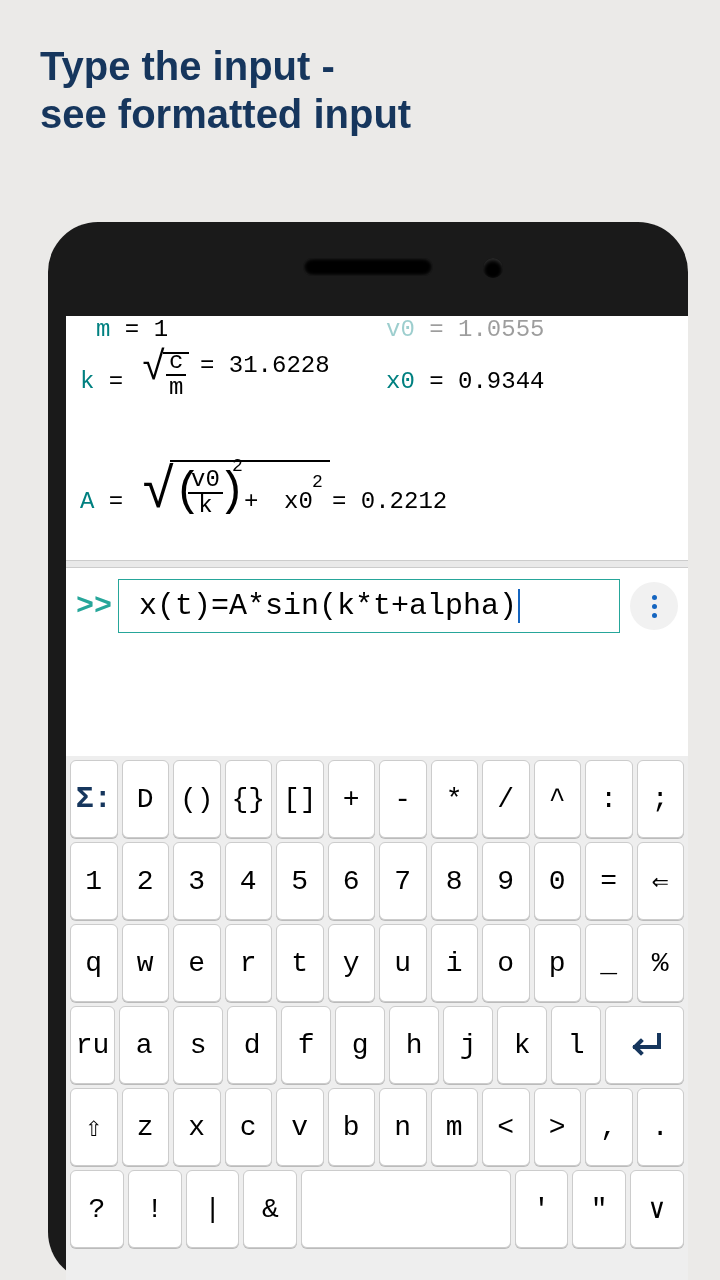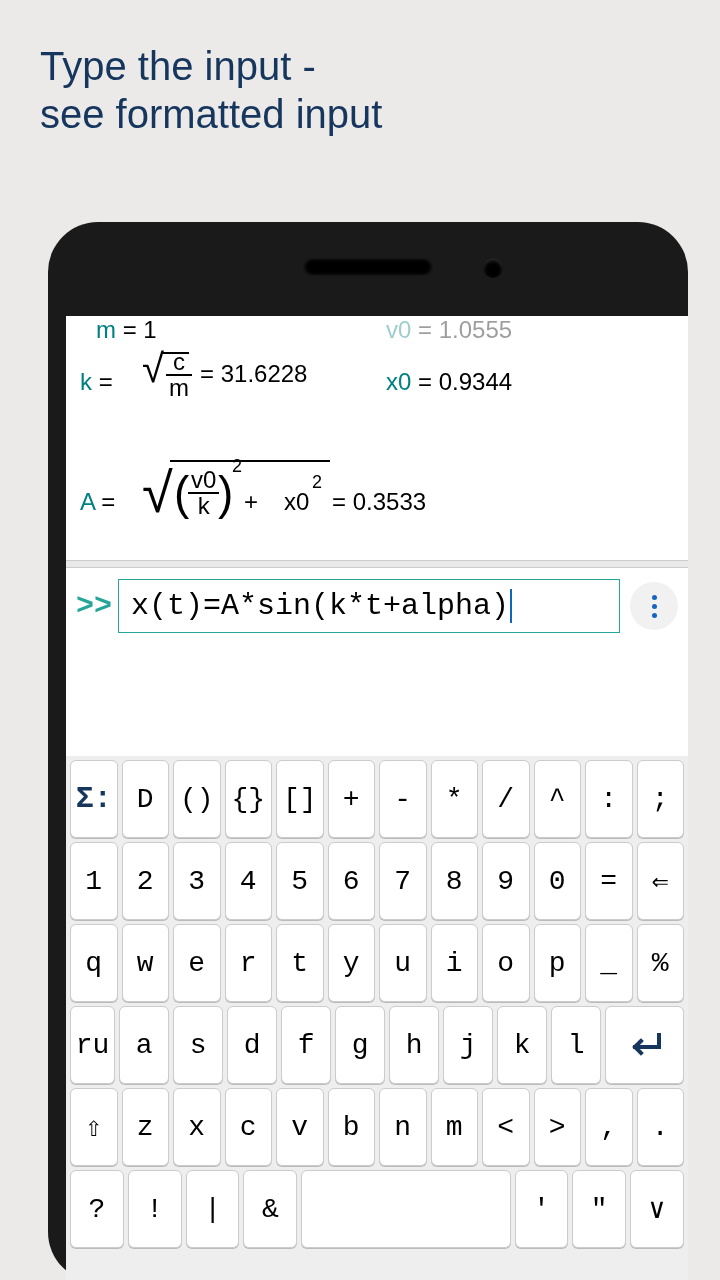--- a/index.html
+++ b/index.html
@@ -1,26 +1,26 @@
 <!DOCTYPE html>
 <html><head>
 <meta charset="utf-8">
 <style>
   html,body{margin:0;padding:0;width:720px;height:1280px;background:#ebeae8;font-family:sans-serif;overflow:hidden}
-  .title{position:absolute;left:40px;top:42px;font-size:40px;font-weight:400;color:#16365d;line-height:1.2}
+  .title{position:absolute;left:40px;top:42px;font-size:40px;font-weight:700;color:#16365d;line-height:1.2}
   .phone{position:absolute;left:48px;top:222px;width:640px;height:1060px;background:#1a1a1a;border-radius:50px}
   .speaker{position:absolute;left:50%;top:36px;transform:translateX(-50%);width:130px;height:18px;background:#000;border-radius:10px;box-shadow:inset 0 0 4px #333}
   .camdot{position:absolute;left:435px;top:36px;width:20px;height:20px;background:#000;border-radius:50%;box-shadow:inset 0 2px 4px #333}
   .screen{position:absolute;left:18px;top:94px;right:0;bottom:0;background:#fff;overflow:hidden}
-  .formula-area{position:absolute;left:0;top:0;right:0;height:244px;color:#000;font-family:Liberation Sans, sans-serif;font-size:24px}
+  .formula-area{position:absolute;left:0;top:0;right:0;height:244px;color:#000;font-family:Liberation Mono, monospace;font-size:24px}
   .teal{color:#008080}
   .sep{position:absolute;left:0;top:244px;right:0;height:6px;background:#e9e9e9;border-top:1px solid #ccc;border-bottom:1px solid #ccc}
   .input-row{position:absolute;left:0;top:258px;right:0;height:64px;display:flex;align-items:center}
   .prompt{font-family:"Courier New",monospace;font-size:30px;color:#26a69a;padding:0 6px 0 10px;font-weight:bold}
-  .inbox{flex:1;height:52px;border:1px solid #26a69a;display:flex;align-items:center;font-family:"Courier New",monospace;font-size:30px;padding:0 12px;color:#000}
+  .inbox{flex:1;height:52px;border:1px solid #26a69a;display:flex;align-items:center;font-family:"Courier New",monospace;font-size:30px;padding:0 20px;color:#000}
   .cursor{display:inline-block;width:2px;height:34px;background:#1565c0;margin-left:1px}
   .more-btn{width:48px;height:48px;border-radius:50%;background:#f1f1f1;margin:0 10px;display:flex;flex-direction:column;align-items:center;justify-content:center}
   .more-btn span{width:5px;height:5px;background:#1565c0;border-radius:50%;margin:2px 0}
   .kbd{position:absolute;left:0;top:440px;right:0;bottom:0;background:#eee;padding:4px 2px 0 2px}
   .krow{display:flex;height:78px;gap:4px;margin-bottom:4px;padding:0 2px}
   .key{flex:1;background:#fff;border:1px solid #ccc;border-radius:6px;display:flex;align-items:center;justify-content:center;font-family:"Courier New",monospace;font-size:28px;color:#000;box-shadow:0 1px 0 #bbb}
   .key.sigma{color:#16365d;font-weight:bold;font-size:30px}
   .key.space{flex:4}
   .key.enter{flex:1.6}
   .pos{position:absolute}
@@ -49,35 +49,35 @@
       <span class="pos" style="left:320px;top:0;opacity:.38"><span class="teal">v0</span><span> = </span><span>1.0555</span></span>
 
       <span class="pos" style="left:320px;top:52px"><span class="teal">x0</span><span> = </span><span>0.9344</span></span>
 
       <span class="pos" style="left:14px;top:52px"><span class="teal">k</span><span> = </span></span>
       <span class="pos" style="left:76px;top:30px;font-size:40px">√</span>
       <span class="pos" style="left:97px;top:36px;border-top:2px solid #000;width:26px;height:0"></span>
       <span class="pos" style="left:100px;top:34px">
         <span class="frac"><span class="n">c</span><span class="d">m</span></span>
       </span>
-      <span class="pos" style="left:134px;top:44px"><span> = </span><span>31.6228</span></span>
+      <span class="pos" style="left:134px;top:36px"><span> = </span><span>31.6228</span></span>
 
       <span class="pos" style="left:14px;top:172px"><span class="teal">A</span><span> = </span></span>
       <span class="pos" style="left:76px;top:144px;font-size:56px">√</span>
       <span class="pos" style="left:104px;top:144px;border-top:2px solid #000;width:160px;height:0"></span>
       <span class="pos" style="left:108px;top:150px;font-size:46px">(</span>
       <span class="pos" style="left:122px;top:152px">
         <span class="frac"><span class="n">v0</span><span class="d">k</span></span>
       </span>
       <span class="pos" style="left:152px;top:150px;font-size:46px">)</span>
       <span class="pos" style="left:166px;top:140px;font-size:18px">2</span>
       <span class="pos" style="left:178px;top:172px"> + </span>
       <span class="pos" style="left:218px;top:172px">x0</span>
       <span class="pos" style="left:246px;top:156px;font-size:18px">2</span>
-      <span class="pos" style="left:266px;top:172px"><span> = </span><span>0.3533</span></span>
+      <span class="pos" style="left:266px;top:172px"><span> = </span><span>0.2212</span></span>
     </div>
 
     <div class="sep"></div>
 
     <div class="input-row">
       <span class="prompt">&gt;&gt;</span>
       <div class="inbox">
         <span>x(t)=A*sin(k*t+alpha)</span>
           <span class="cursor"></span>
       </div>

